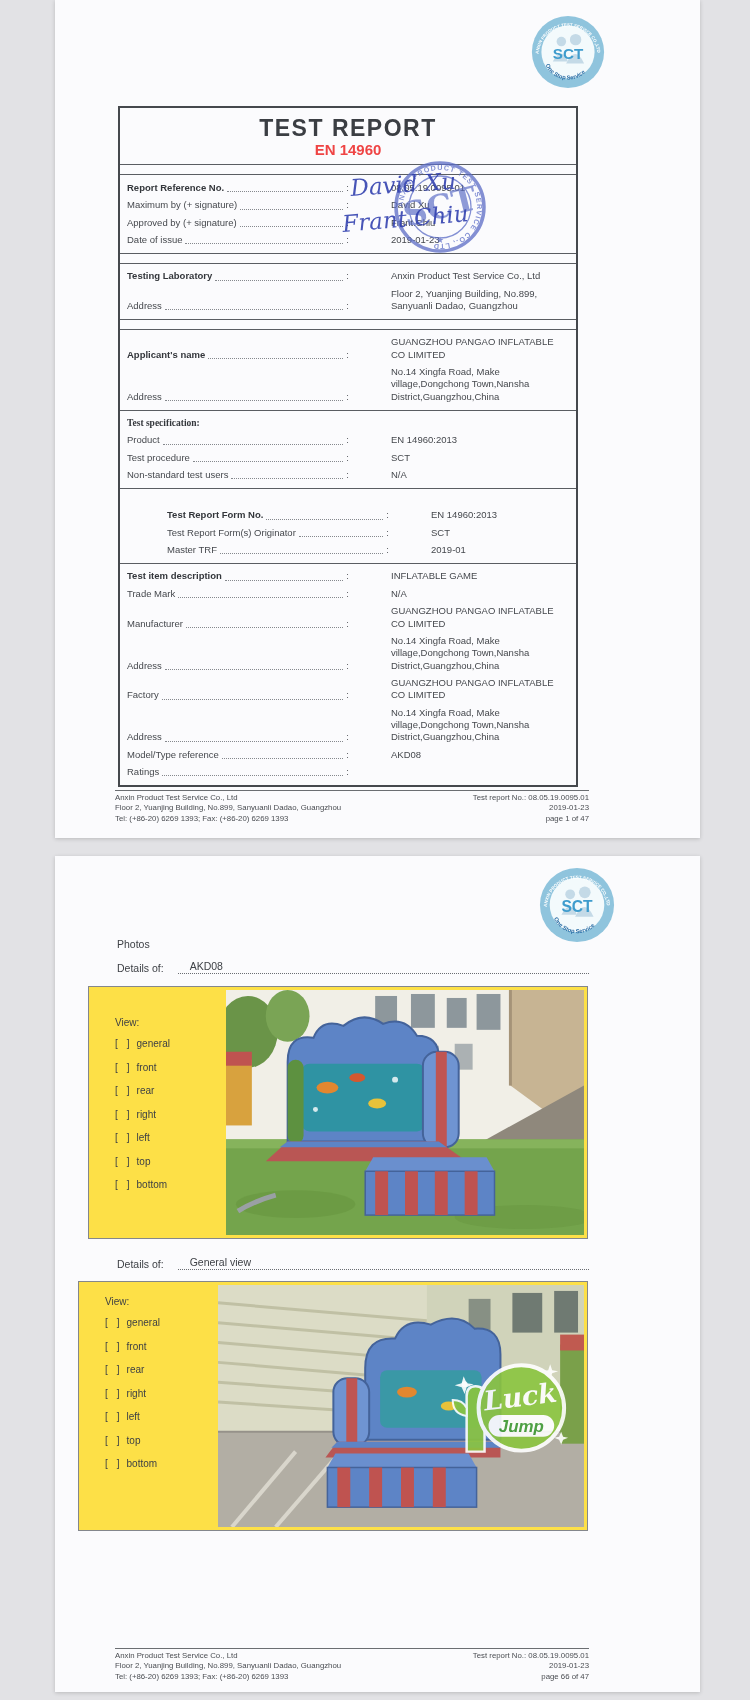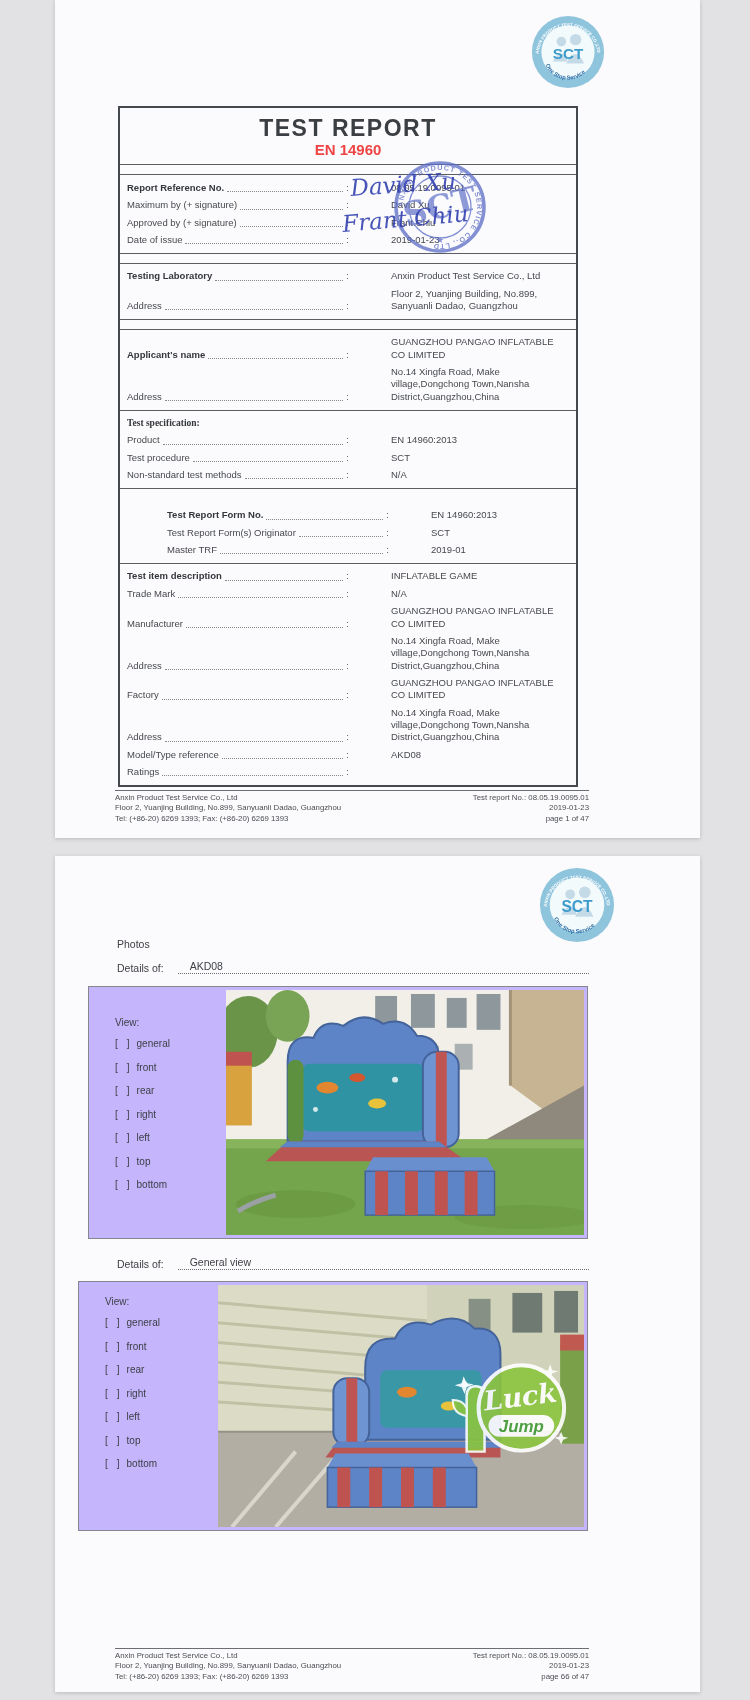--- a/index.html
+++ b/index.html
@@ -61,21 +61,21 @@
   #page2 .footer{top:792px;}
   .footer .fr{text-align:right;}
 
   
   .photos-label{position:absolute;left:62px;top:82px;font-size:10.5px;color:#3e4146;}
   .details-row{position:absolute;left:62px;width:472px;display:flex;align-items:flex-end;font-size:10.5px;color:#3e4146;}
   #details1{top:104px;}
   #details2{top:400px;}
   .details-lbl{white-space:nowrap;}
   .details-val{flex:1;margin-left:14px;border-bottom:1.5px dotted #6a6d72;padding:0 0 1px 12px;}
-  .photo-box{position:absolute;border:1px solid #84878c;background:#c4b5fd;padding-left:37px;}
+  .photo-box{position:absolute;border:1px solid #84878c;background:#fde047;padding-left:37px;}
   #pbox1{left:33px;top:130px;width:500px;height:253px;}
   #pbox2{left:23px;top:425px;width:510px;height:250px;}
   .viewlist{position:absolute;left:26px;top:0;width:112px;font-size:10px;color:#3c3f44;}
   #pbox1 .viewlist{top:30px;}
   #pbox2 .viewlist{top:14px;}
   .viewhead{margin-bottom:10px;}
   .vitem{margin-bottom:12.5px;white-space:nowrap;}
   .br{display:inline-block;color:#3c3f44;}
   .br2{margin-left:9px;margin-right:7px;}
   .photo{position:absolute;top:3px;right:3px;bottom:3px;}
@@ -209,21 +209,21 @@
         <div class="row">
           <span class="lblwrap">
             <span class="lbl">Test procedure</span>
             <span class="dots"></span>
           </span>
           <span class="val">SCT</span>
         </div>
 
         <div class="row">
           <span class="lblwrap">
-            <span class="lbl">Non-standard test methods</span>
+            <span class="lbl">Non-standard test users</span>
             <span class="dots"></span>
           </span>
           <span class="val">N/A</span>
         </div>
       </div>
 
     <div class="sec pregap">
 
         <div class="row bold">
           <span class="lblwrap">

